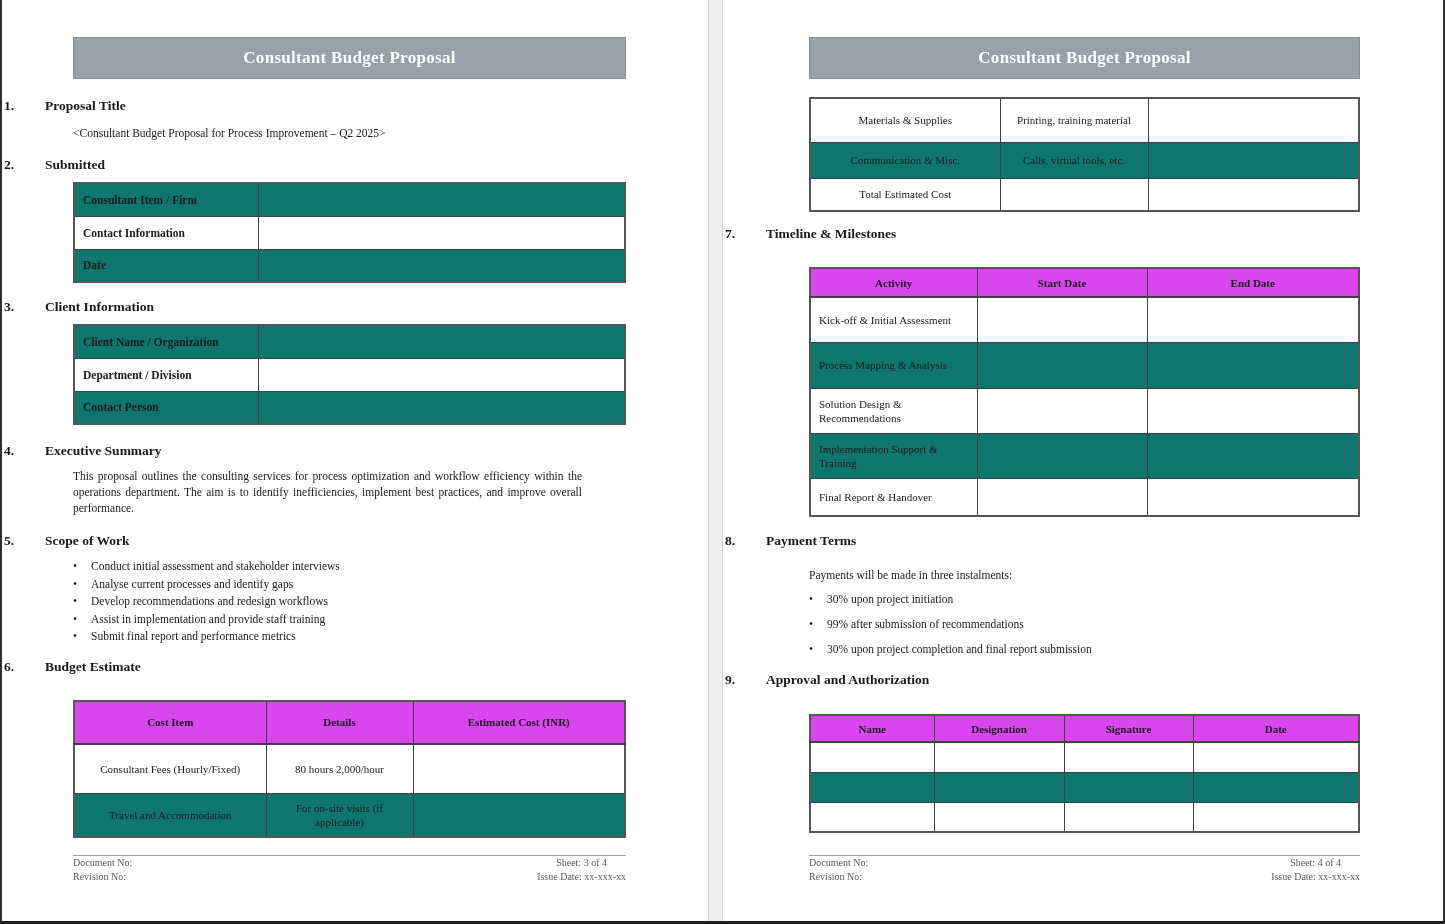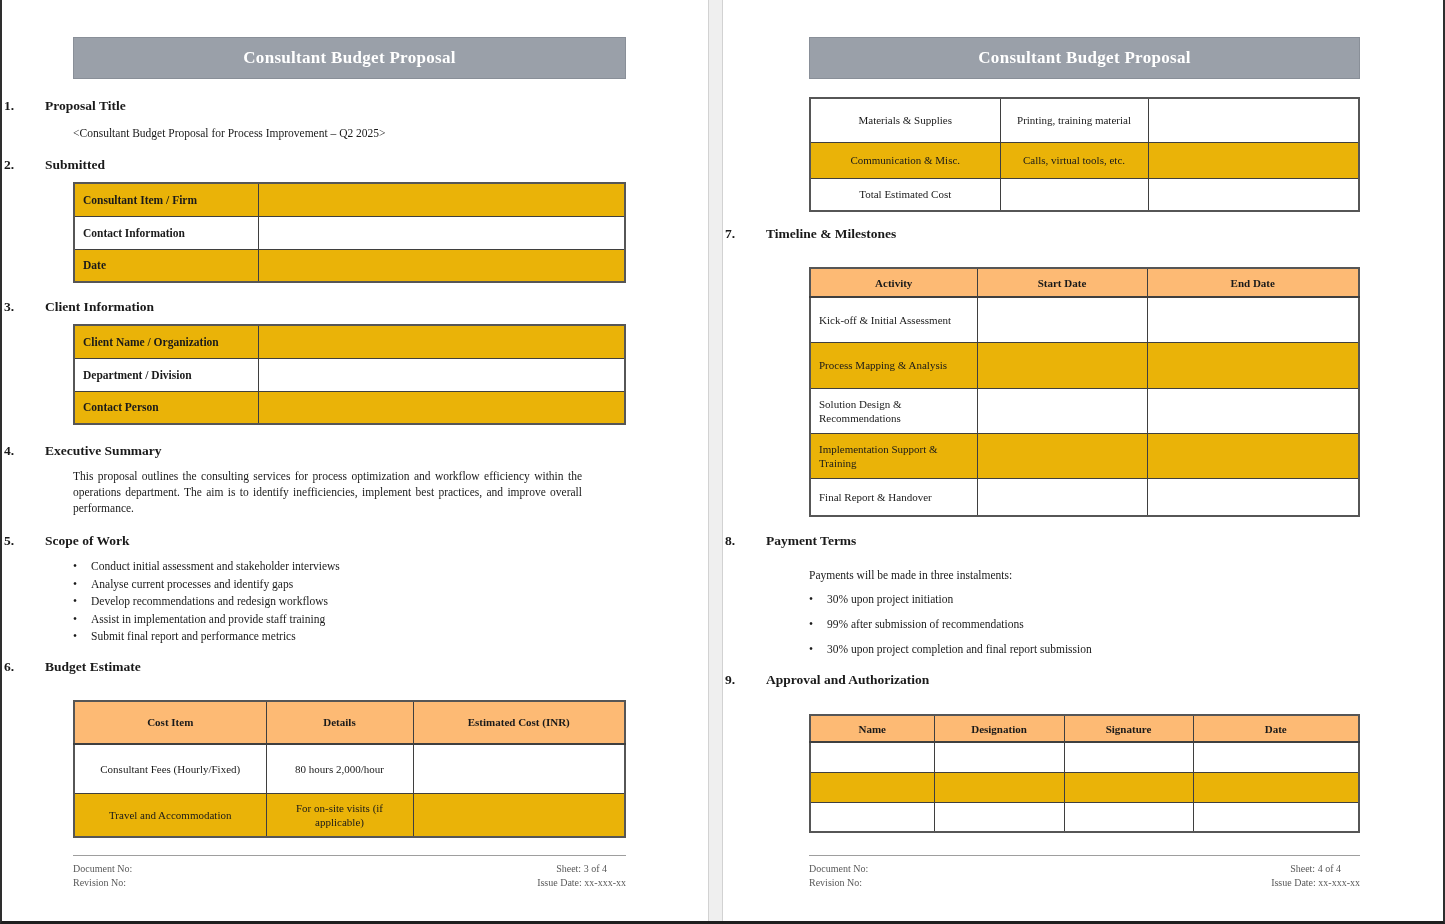--- a/index.html
+++ b/index.html
@@ -27,22 +27,22 @@
   .sec { display:flex; font-weight:bold; font-size:13.5px; line-height:15px; }
   .sec .num { width:43px; padding-left:2px; }
   .body-indent { margin-left:43px; }
 
   .para { font-size:11.5px; line-height:16px; }
   .justify { text-align:justify; }
 
   table { border-collapse:collapse; font-size:11px; line-height:14px; table-layout:fixed; }
   table { border:2px solid #565656; }
   td, th { border:1px solid #3f3f3f; vertical-align:middle; padding:2px 8px; }
-  .th-row th { background:#fdba74; font-weight:bold; text-align:center; border-bottom:2px solid #3f3f3f; }
-  tr.shade td { background:#eab308; }
+  .th-row th { background:#d946ef; font-weight:bold; text-align:center; border-bottom:2px solid #3f3f3f; }
+  tr.shade td { background:#0f766e; }
 
   .tbl-kv { width:509px; }
   .tbl-kv td.kv-label { font-weight:bold; font-size:11.5px; }
   .tbl-kv tr { height:33px; }
 
   .tbl-budget { width:509px; }
   .tbl-budget td { text-align:center; }
   .tbl-budget tr.hdr { height:43px; }
 
   .tbl-materials { width:508px;padding-left:44px; }
@@ -58,21 +58,21 @@
 
   ul.plain { list-style:none; }
   .bullet-item { display:flex; font-size:11.5px; }
   .bullet-item .dot { width:18px; text-align:left; }
 
   .scope-list .bullet-item { line-height:17.5px; }
   .pay-list .bullet-item { line-height:14px; margin-bottom:11px; }
 
   .footer { position:absolute; top:855px; border-top:1px solid #9e9e9e;
             display:flex; justify-content:space-between;
-            font-size:10px; line-height:13.5px; color:#595959; padding-top:6px; }
+            font-size:10px; line-height:13.5px; color:#595959; padding-top:0; }
   .pl .footer { left:71px; width:553px; }
   .pr .footer { left:86px; width:551px; }
   .footer .right { text-align:center; }
 
   .mt-h1 { margin-top:19px; }
 </style>
 </head>
 <body>
 
 <div class="spread">

